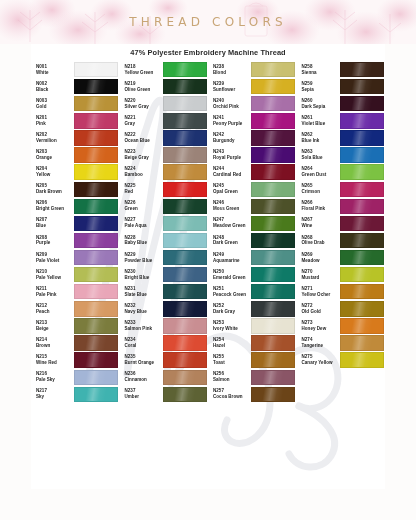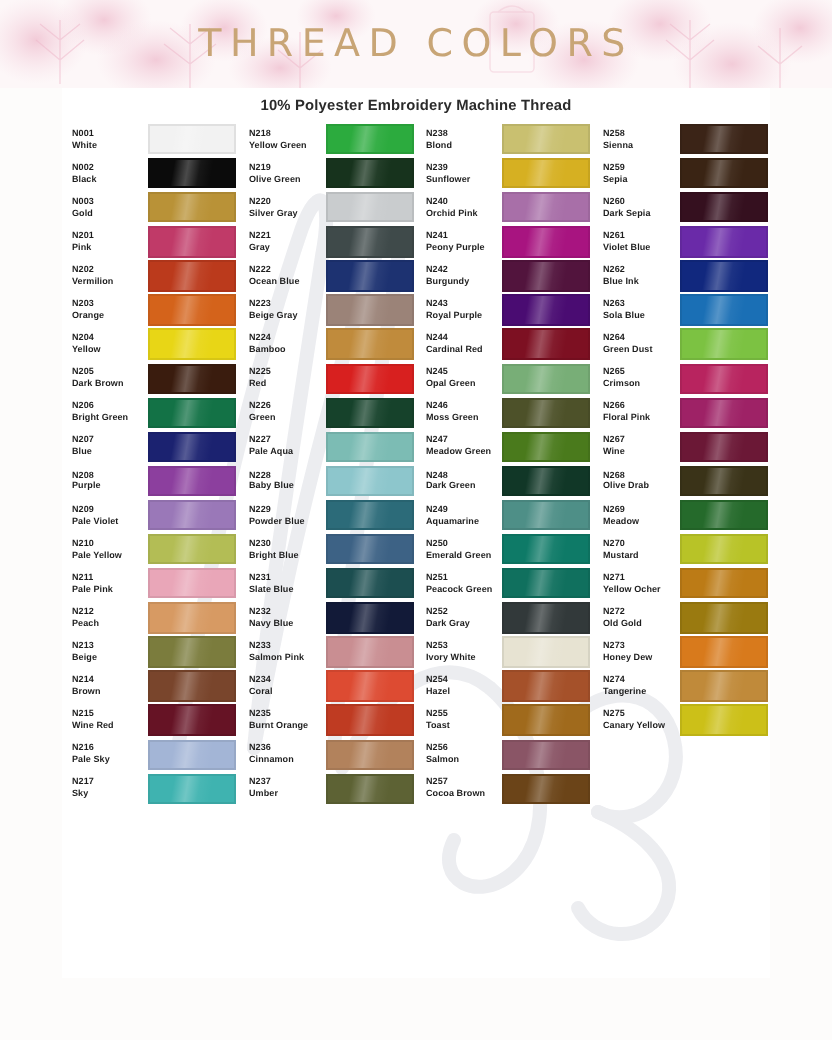--- a/index.html
+++ b/index.html
@@ -13,21 +13,21 @@
 
   
   .banner{
     position:relative;width:416px;height:44px;overflow:hidden;
     background:#fdf6f6;
   }
   .banner .flora{position:absolute;top:0;left:0;width:416px;height:44px;}
   .banner-title{
     position:absolute;left:0;top:0;width:416px;height:44px;
     display:flex;align-items:center;justify-content:center;
-    font-size:19px;letter-spacing:4.2px;color:#c8a576;
+    font-size:12px;letter-spacing:4.2px;color:#c8a576;
     font-family:"DejaVu Sans",sans-serif;font-weight:400;
   }
 
   
   .card{
     position:absolute;left:31px;top:44px;width:354px;height:445px;
     background:#ffffff;overflow:hidden;
   }
   .card-head{
     height:16px;display:flex;align-items:center;justify-content:center;
@@ -127,21 +127,21 @@
       <g fill="none" stroke="#e9eaee" stroke-width="7" stroke-linecap="round" opacity=".85">
         <path d="M58 330 C 74 230, 96 140, 120 70 C 128 48, 136 52, 130 84 C 120 150, 104 250, 96 330"></path>
         <path d="M96 330 C 112 240, 134 150, 156 86 C 164 64, 172 70, 166 100 C 156 160, 142 250, 136 330"></path>
         <path d="M140 340 C 160 300, 190 280, 214 300"></path>
         <path d="M214 300 C 238 320, 250 370, 226 392 C 208 408, 186 396, 196 376"></path>
         <path d="M252 318 C 272 296, 300 300, 306 326 C 312 352, 288 372, 268 362"></path>
         <path d="M268 362 C 292 372, 312 392, 300 412 C 290 428, 266 426, 258 410"></path>
       </g>
     </svg>
 
-    <div class="card-head">10% Polyester Embroidery Machine Thread</div>
+    <div class="card-head">47% Polyester Embroidery Machine Thread</div>
 
     <div class="grid">
         <div class="cell">
           <div class="lbl">
             <div class="code">N001</div>
             <div class="nm">White</div>
           </div>
           <div class="sw" style="background: rgb(242, 242, 242);"></div>
         </div>
         <div class="cell">

